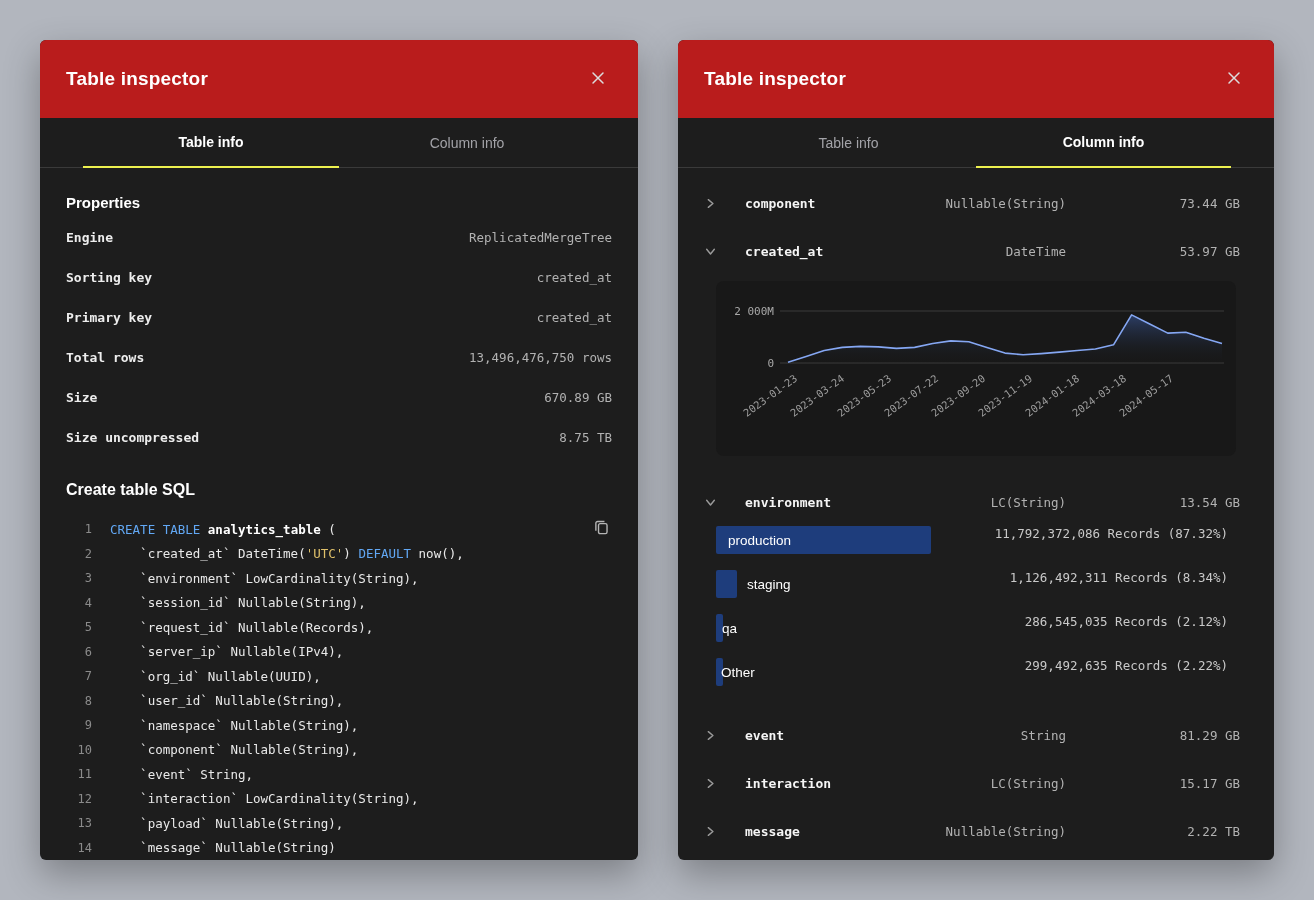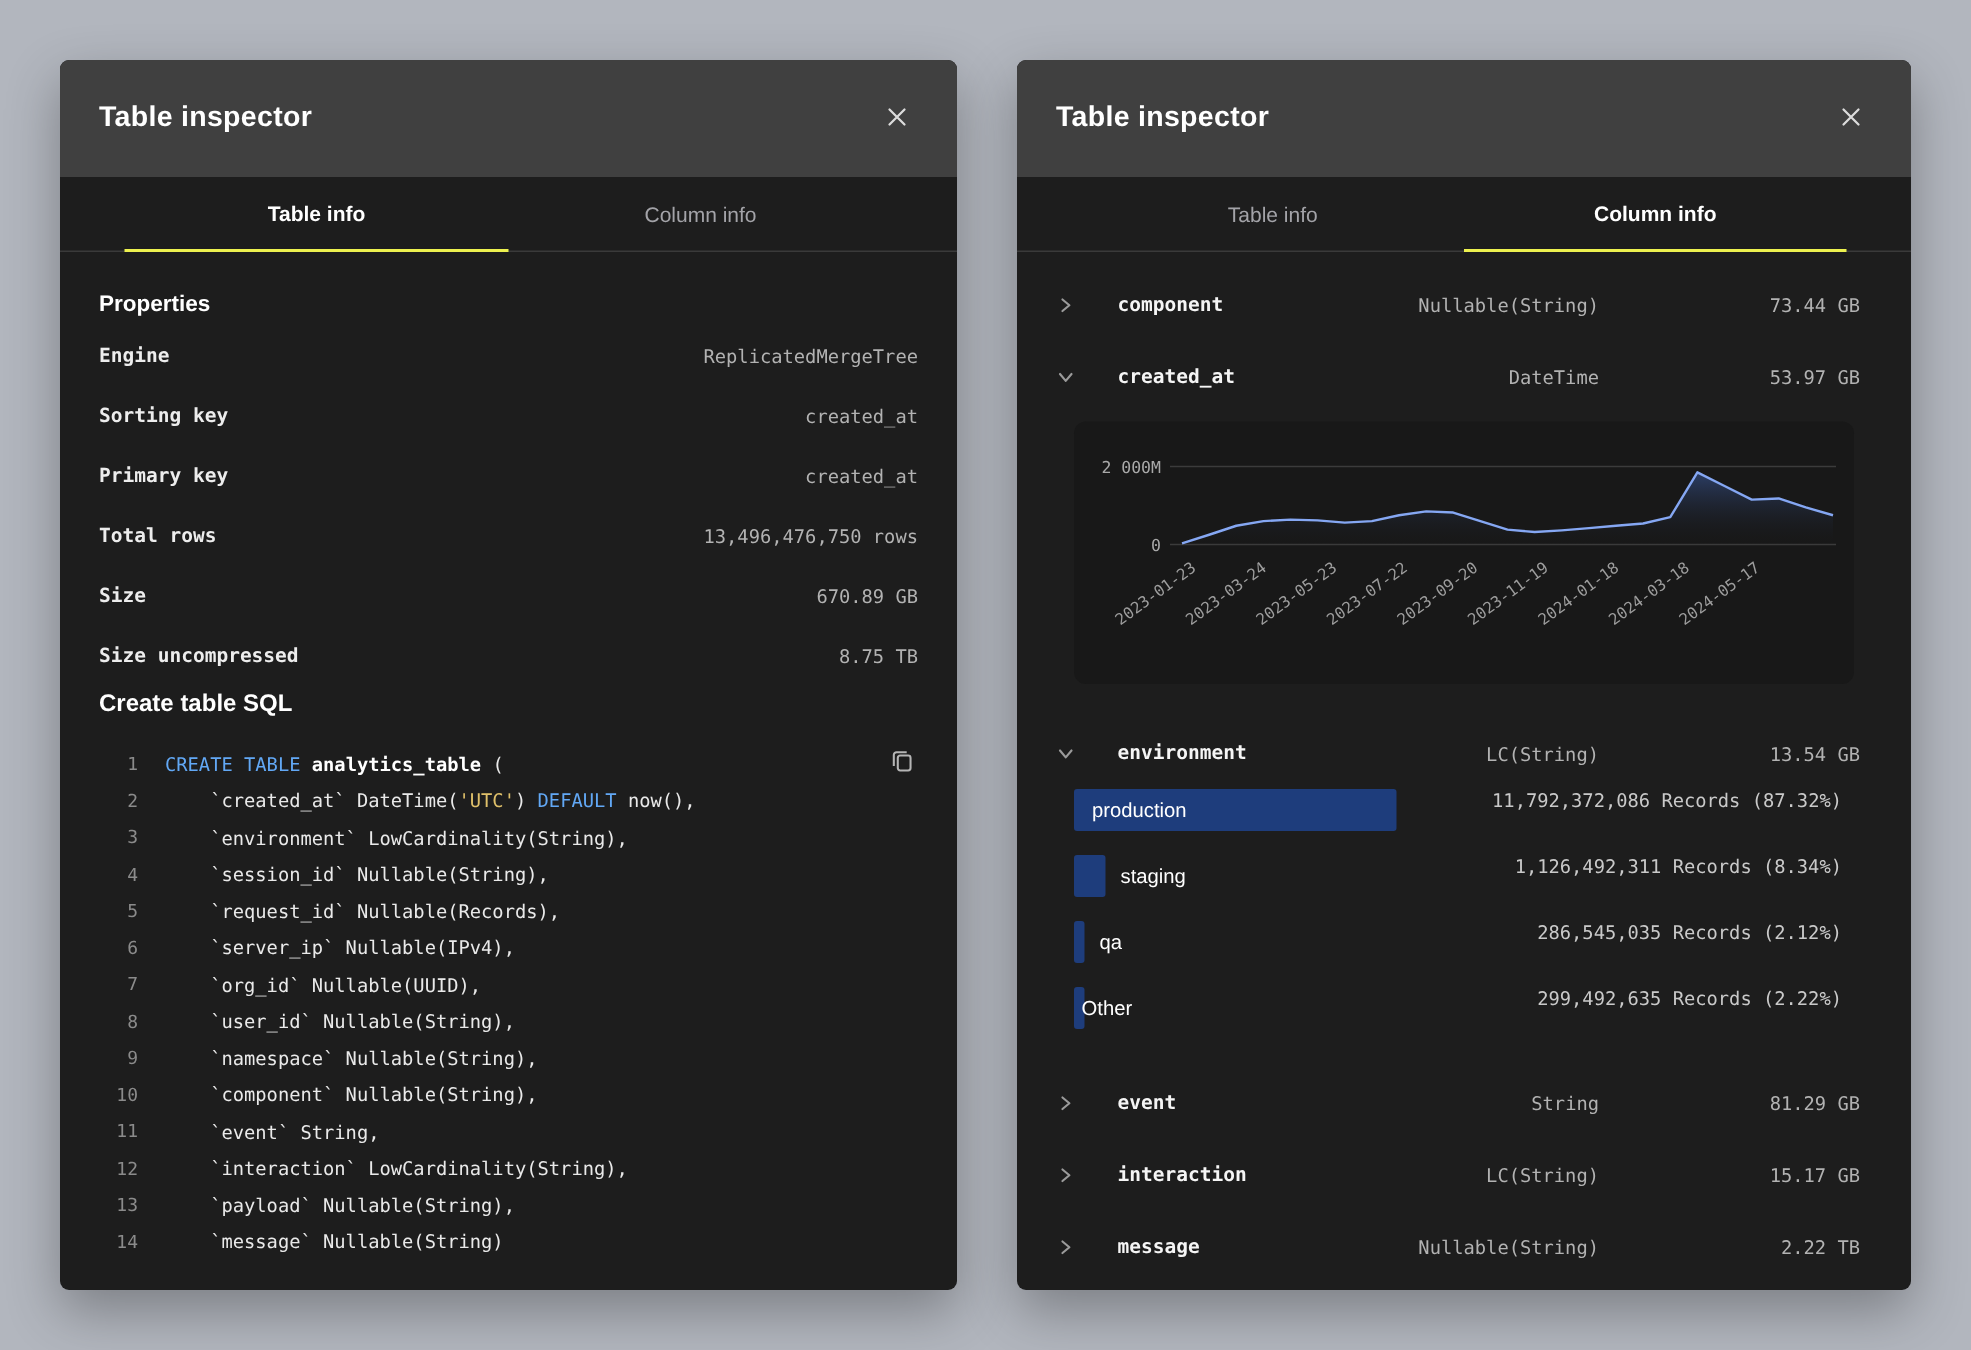--- a/index.html
+++ b/index.html
@@ -1,33 +1,33 @@
 <!DOCTYPE html>
 <html><head>
 <meta charset="utf-8">
 <style>
   *{margin:0;padding:0;box-sizing:border-box}
   html,body{width:1314px;height:900px}
   body{background:#b2b6be;font-family:"Liberation Sans",sans-serif;position:relative;overflow:hidden}
   .panel{position:absolute;top:40px;width:598px;height:820px;background:#1d1d1d;border-radius:6px;overflow:hidden;box-shadow:0 14px 36px rgba(0,0,0,.30)}
   #left-panel{left:40px}
   #right-panel{left:678px;width:596px}
-  .panel-header{height:78px;background:#404040;display:flex;align-items:center;justify-content:space-between;padding:0 26px}
+  .panel-header{height:78px;background:#b91c1c;display:flex;align-items:center;justify-content:space-between;padding:0 26px}
   .panel-title{font-size:19px;font-weight:700;color:#fff;letter-spacing:.2px}
   .close-btn{background:none;border:none;cursor:pointer;width:28px;height:28px;display:flex;align-items:center;justify-content:center}
   .tabs{display:flex;height:50px;padding:0 43px;position:relative}
   .tabs::after{content:"";position:absolute;left:0;right:0;bottom:0;height:1px;background:#3a3a3a}
   .tab{flex:1;display:flex;align-items:center;justify-content:center;font-size:14px;color:#a3a3a8;cursor:pointer;position:relative;z-index:1;font-weight:500}
   .tab.active{color:#fff;font-weight:600;border-bottom:2px solid #edf14f}
   .content{padding:0 26px}
   .section-heading{font-size:15px;font-weight:700;color:#fff;margin:26px 0 6px}
   .prop-row{height:40px;display:flex;align-items:center;justify-content:space-between}
   .prop-label{font-family:"DejaVu Sans Mono",monospace;font-size:13px;font-weight:700;color:#ededed}
   .prop-value{font-family:"DejaVu Sans Mono",monospace;font-size:12.5px;color:#b2b2b2}
-  .sql-heading{margin-top:4px;font-size:16px}
+  .sql-heading{margin-top:24px;font-size:16px}
   .code-block{margin-top:18px;position:relative}
   .copy-btn{position:absolute;top:0;right:0;background:none;border:none;cursor:pointer;padding:2px}
   .code-line{display:flex;height:24.5px;align-items:center}
   .line-num{width:26px;text-align:right;font-family:"DejaVu Sans Mono",monospace;font-size:12px;color:#8b8b8b;flex:none}
   .line-code{margin-left:18px;font-family:"DejaVu Sans Mono",monospace;font-size:12.5px;color:#e9e9e9;white-space:pre}
   .tok-kw{color:#62a8f5}
   .tok-str{color:#dfc06a}
   .tok-ident{font-weight:700;color:#fff}
   .columns-list{margin-top:11px}
   .col-row{height:48px;display:grid;grid-template-columns:26px 1fr 190px 174px;align-items:center;padding:0 34px 0 27px;cursor:pointer}
@@ -249,21 +249,21 @@
         <div class="value-row">
           <div class="bar-track">
             <div class="bar" style="width: 21px; background: rgb(30, 61, 124);"></div>
             <span class="bar-label" style="left: 31px;">staging</span>
           </div>
           <span class="records">1,126,492,311 Records (8.34%)</span>
         </div>
         <div class="value-row">
           <div class="bar-track">
             <div class="bar" style="width: 7px; background: rgb(30, 61, 124);"></div>
-            <span class="bar-label" style="left: 17px;">qa</span>
+            <span class="bar-label" style="left: 6px;">qa</span>
           </div>
           <span class="records">286,545,035 Records (2.12%)</span>
         </div>
         <div class="value-row">
           <div class="bar-track">
             <div class="bar" style="width: 7px; background: rgb(30, 61, 124);"></div>
             <span class="bar-label" style="left: 5px;">Other</span>
           </div>
           <span class="records">299,492,635 Records (2.22%)</span>
         </div>

